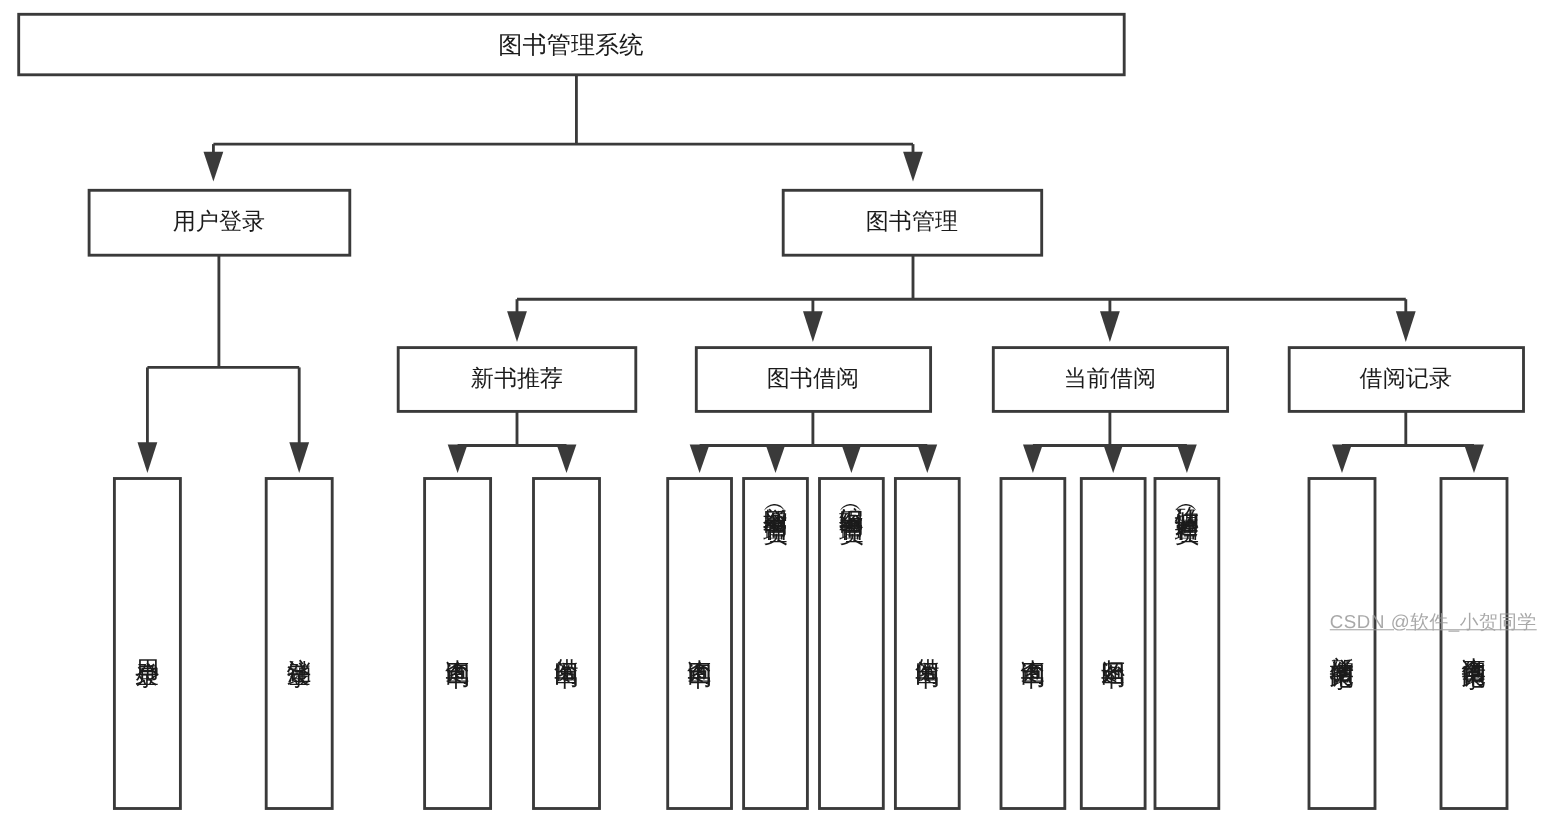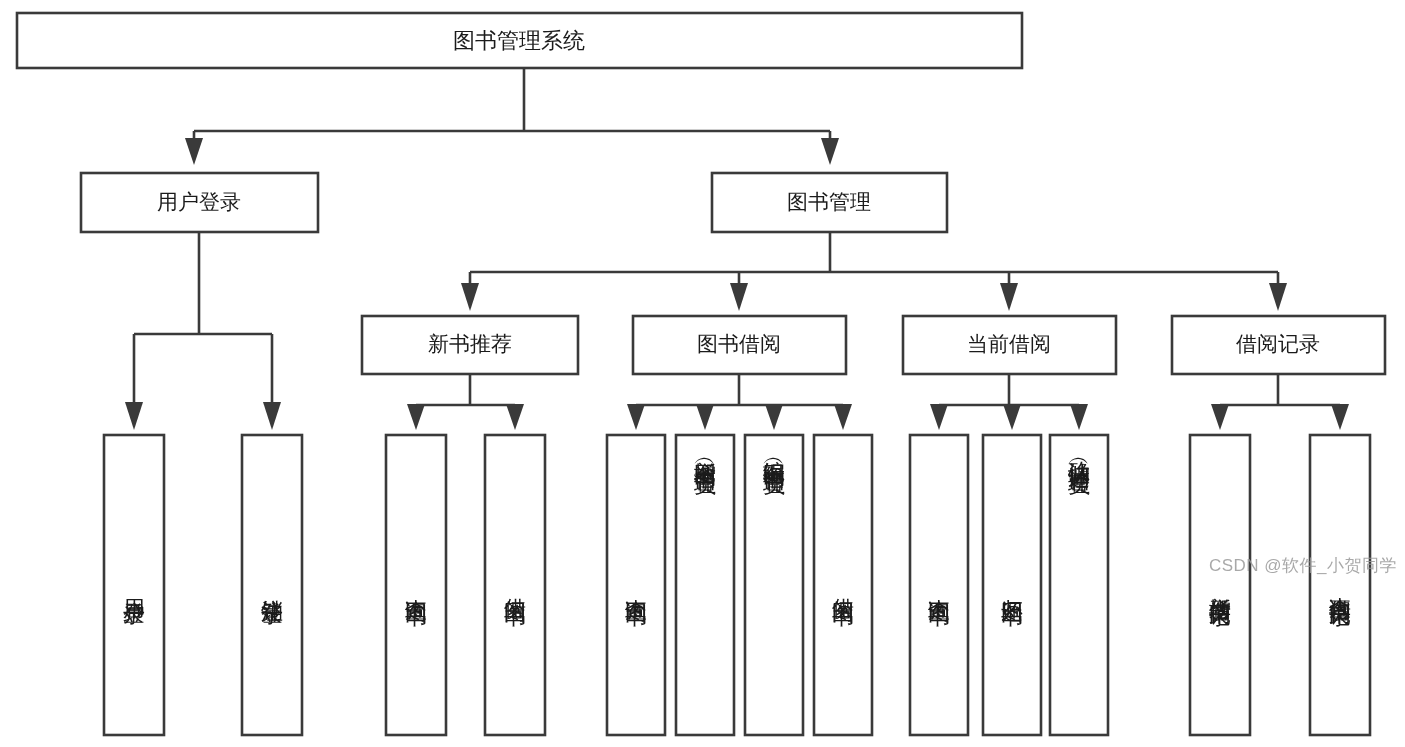--- a/index.html
+++ b/index.html
@@ -76,20 +76,21 @@
   .watermark {
     position: absolute;
     right: 8px;
     bottom: 6px;
     font-family: "Liberation Sans", "DejaVu Sans", sans-serif;
     font-size: 17px;
     color: #9a9a9a;
     opacity: 0.85;
     letter-spacing: 0.5px;
     white-space: nowrap;
+    text-decoration: underline;
   }
 </style>
 </head>
 <body>
 
 <div id="diagram-root">
 
   <svg class="diagram-canvas" viewBox="0 0 1405 747">
 
     <g>

